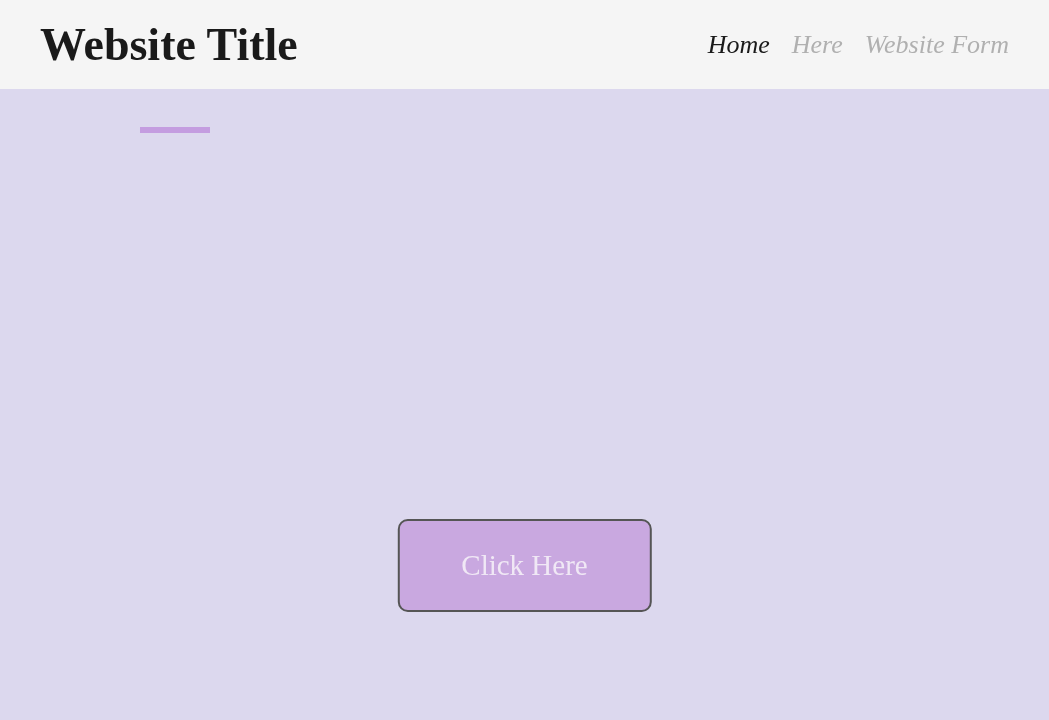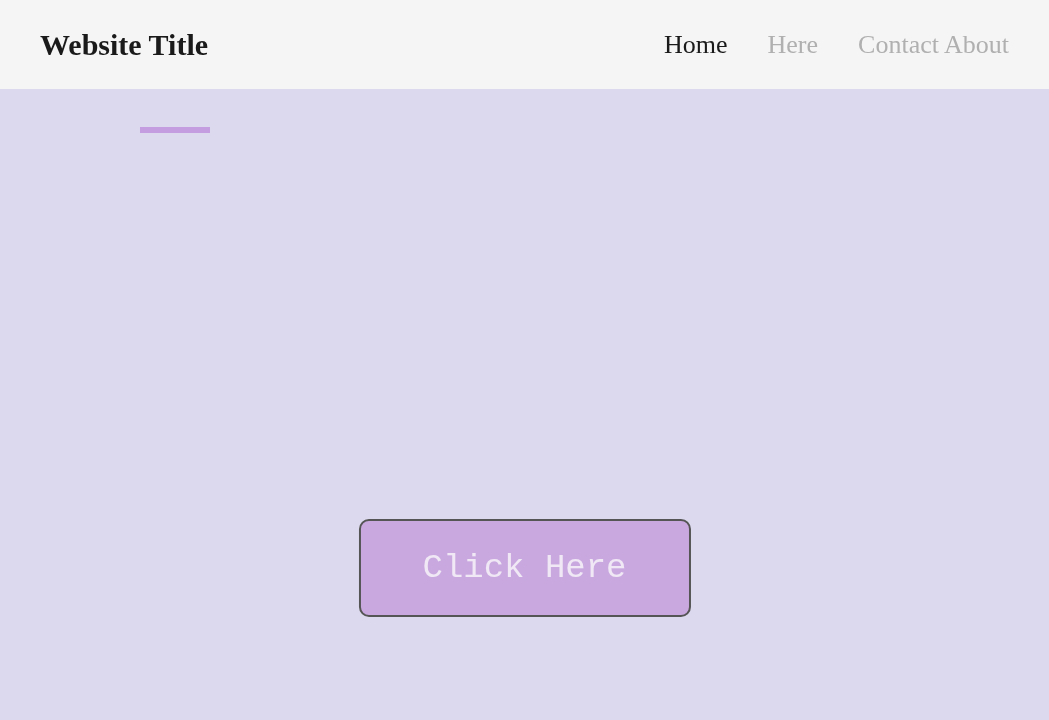--- a/index.html
+++ b/index.html
@@ -16,27 +16,28 @@
     }
     .header {
       display: flex;
       justify-content: space-between;
       align-items: center;
       padding: 15px 40px;
       background: #f5f5f5;
       height: 89px;
     }
     .site-title {
-      font-size: 30px;
+      font-size: 46px;
       font-weight: bold;
       color: #1a1a1a;
     }
     .nav {
       display: flex;
-      gap: 40px;
+      gap: 22px;
+      font-style: italic;
     }
     .nav-link {
       font-size: 26px;
       color: #b0b0b0;
       text-decoration: none;
       cursor: pointer;
     }
     .nav-link.active {
       color: #1a1a1a;
     }
@@ -54,33 +55,33 @@
     .cta-button {
       position: absolute;
       left: 50%;
       transform: translateX(-50%);
       top: 430px;
       background: #c9a8e0;
       color: #f0e8f5;
       border: 2px solid #555;
       border-radius: 10px;
       padding: 28px 62px;
-      font-size: 34px;
-      font-family: Liberation Mono, monospace;
+      font-size: 29px;
+      font-family: Liberation Serif, serif;
       cursor: pointer;
     }
   </style>
 </head>
 <body>
 
 <div class="header">
   <h1 class="site-title">Website Title</h1>
   <nav class="nav">
     <a class="nav-link active">Home</a>
     <a class="nav-link">Here</a>
-    <a class="nav-link">Contact About</a>
+    <a class="nav-link">Website Form</a>
   </nav>
 </div>
 
 <div class="hero">
   <div class="accent-bar"></div>
   <button class="cta-button">Click Here</button>
 </div>
 
 </body></html>

